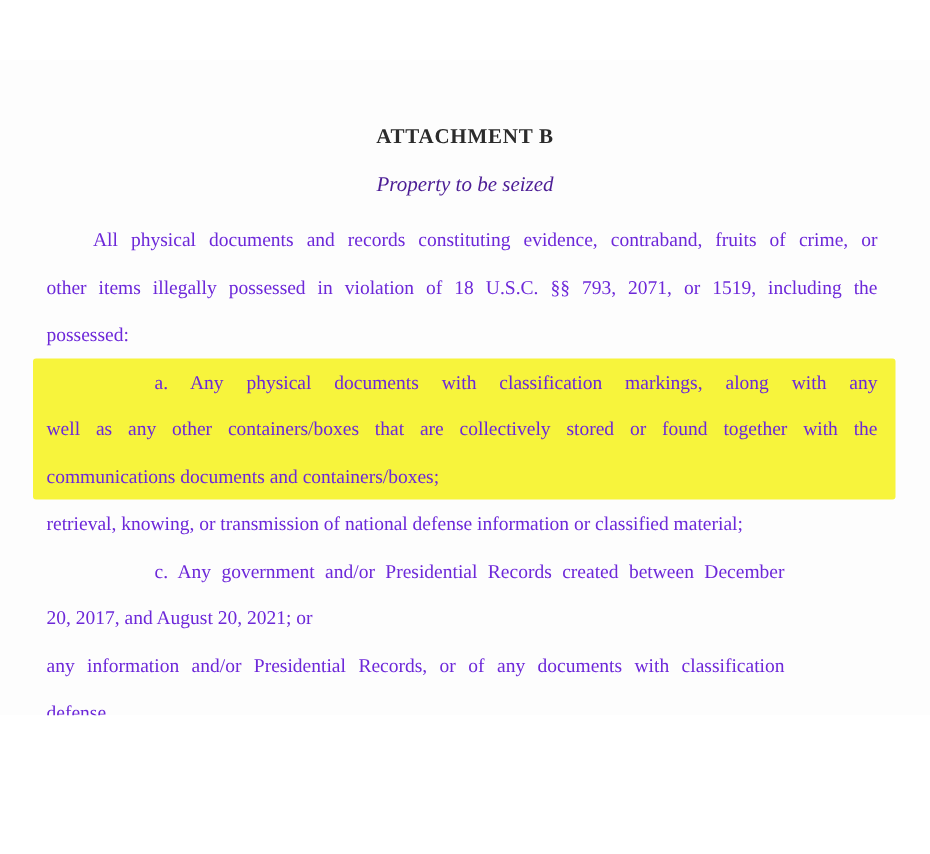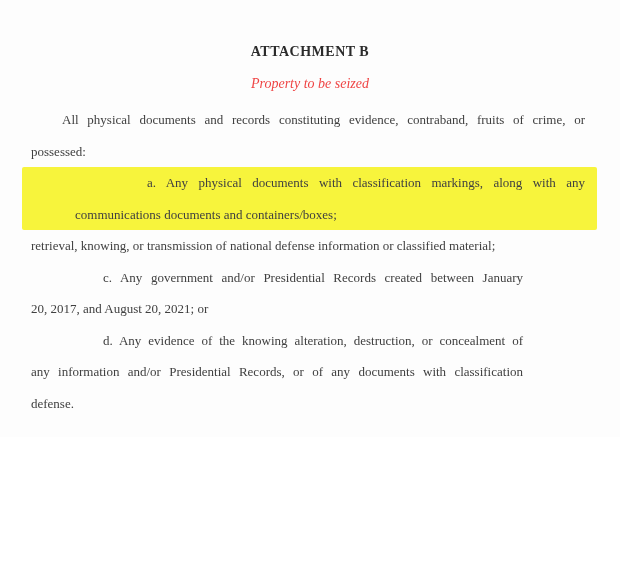--- a/index.html
+++ b/index.html
@@ -8,89 +8,90 @@
     background: #ffffff;
   }
   .page {
     position: relative;
     width: 620px;
     height: 437px;
     background: #fdfdfd;
     font-family: "Liberation Serif", "DejaVu Serif", serif;
     color: #333333;
     overflow: hidden;
+    margin-top: 40px;
   }
   .doc-title {
     margin-top: 43px;
     text-align: center;
     font-weight: bold;
     font-size: 14px;
     line-height: 17px;
     letter-spacing: 0.5px;
     color: #2b2b2b;
   }
   .doc-subtitle {
     margin-top: 15px;
     text-align: center;
     font-style: italic;
     font-size: 14px;
     line-height: 17px;
-    color: #ef4444;
+    color: #4c1d95;
   }
   .doc-body {
     margin-top: 12px;
   }
   .line {
     margin: 0 35px 0 31px;
     font-size: 13px;
     line-height: 31.5px;
     text-align: justify;
     text-align-last: left;
-    color: #404040;
+    color: #6d28d9;
     white-space: normal;
   }
   
   .jf { text-align-last: justify; }
   
   .js { margin-right: 97px; text-align-last: justify; }
   
   .if { padding-left: 31px; }
   
   .sf { padding-left: 72px; }
   
   .hl {
     margin: 0 23px 0 22px;
     border-radius: 2px;
     background: #f7f43c;
-    padding-left: 44px;
   }
   .hl .line { margin: 0 12px 0 9px; }
 </style>
 </head>
 <body>
 
 <div class="page" style="background-color: rgb(253, 253, 253);">
 
   <div class="doc-title">ATTACHMENT B</div>
 
   <div class="doc-subtitle">Property to be seized</div>
 
   <div class="doc-body">
 
     <p class="line jf if">All physical documents and records constituting evidence, contraband, fruits of crime, or</p>
+    <p class="line jf">other items illegally possessed in violation of 18 U.S.C. §§ 793, 2071, or 1519, including the</p>
     <p class="line">possessed:</p>
 
     <div class="hl" style="background-color: rgb(247, 244, 60);">
       <p class="line jf sf">a. Any physical documents with classification markings, along with any</p>
+      <p class="line jf">well as any other containers/boxes that are collectively stored or found together with the</p>
       <p class="line">communications documents and containers/boxes;</p>
     </div>
 
     <p class="line">retrieval, knowing, or transmission of national defense information or classified material;</p>
 
-    <p class="line js sf">c.  Any government and/or Presidential Records created between January</p>
+    <p class="line js sf">c.  Any government and/or Presidential Records created between December</p>
     <p class="line">20, 2017, and August 20, 2021; or</p>
 
-    <p class="line js sf">d.  Any evidence of the knowing alteration, destruction, or concealment of</p>
     <p class="line js">any information and/or Presidential Records, or of any documents with classification</p>
     <p class="line">defense.</p>
 
   </div>
 </div>
 
 </body></html>

